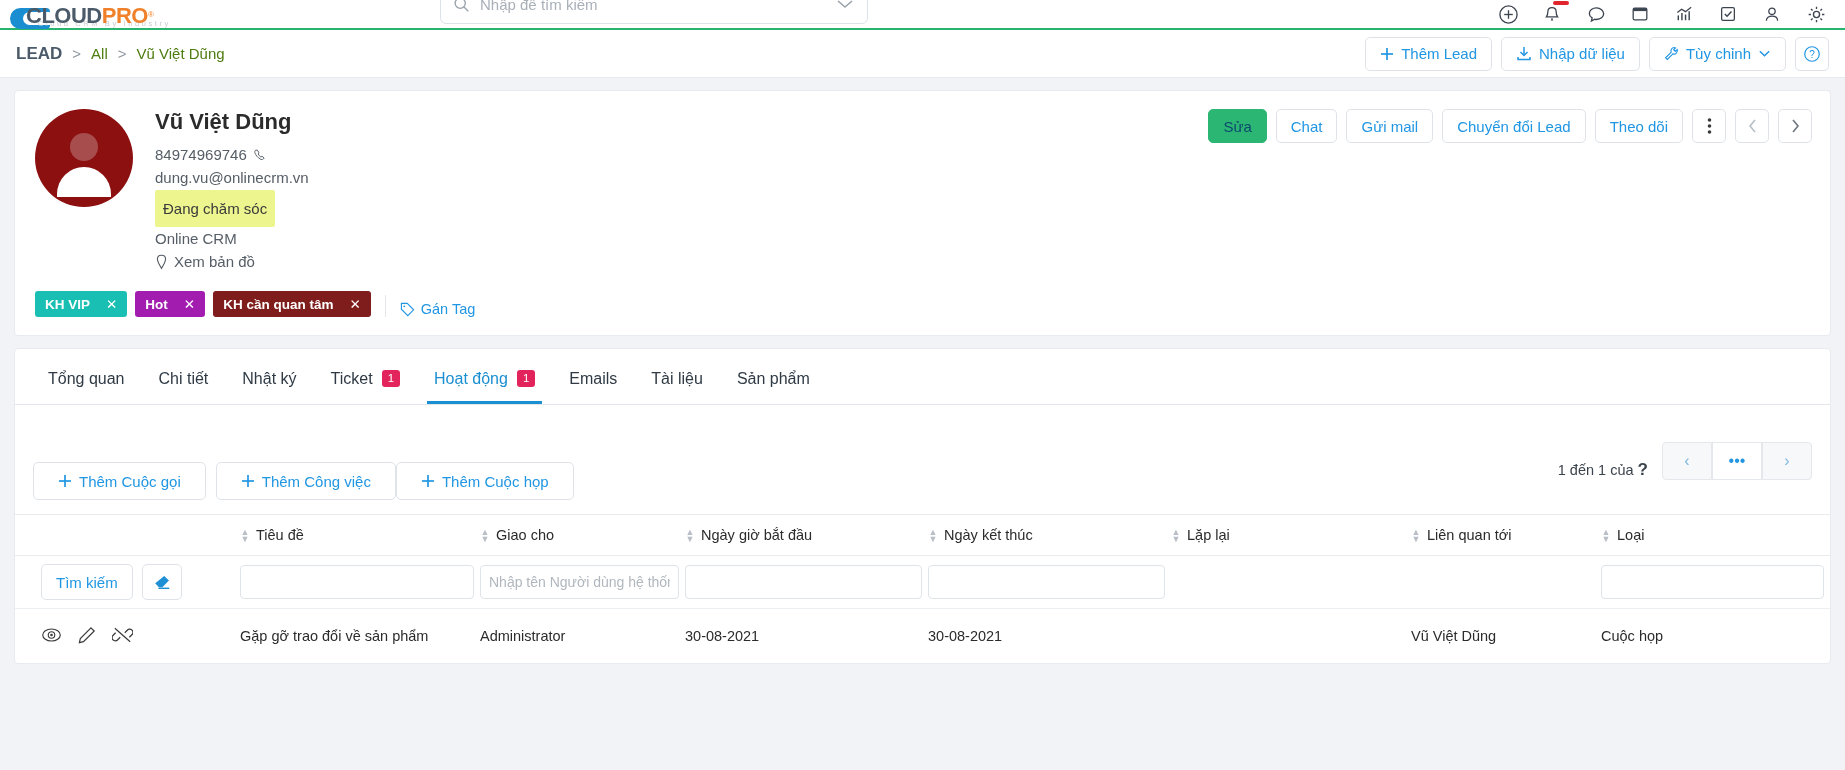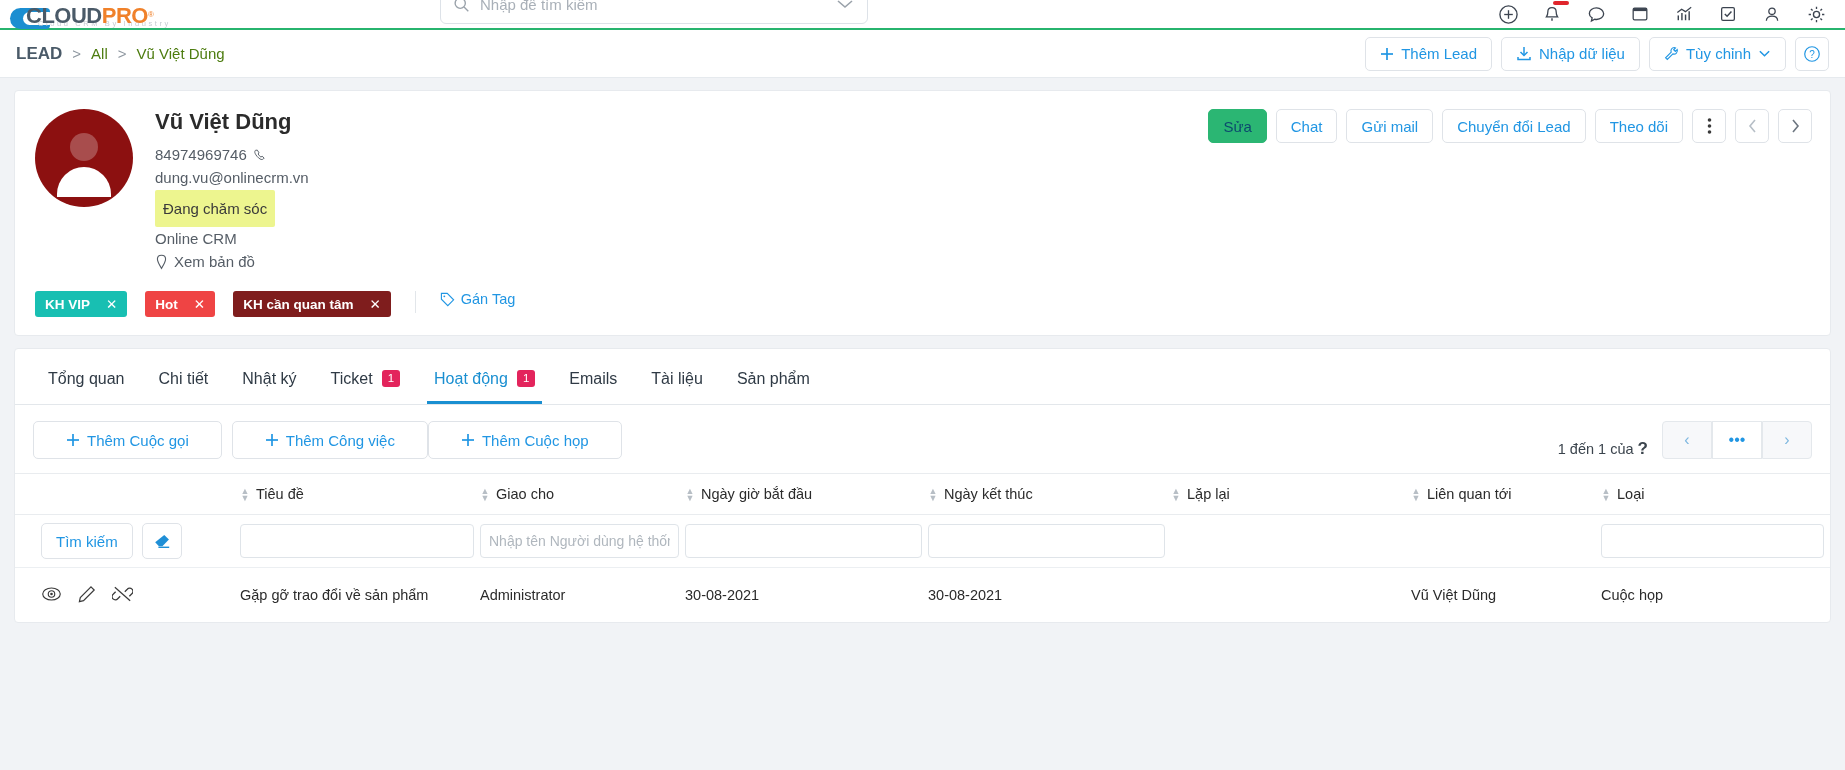--- a/index.html
+++ b/index.html
@@ -87,21 +87,21 @@
   .pinfo { margin-left: 22px; }
   .pname { font-size: 22px; font-weight: bold; color: #2b2b2b; margin: 0 0 8px 0; }
   .pline { font-size: 15px; color: #555d66; line-height: 1.55; display: flex; align-items: center; gap: 6px; }
   .hl { background: #edf58f; padding: 7px 8px; border-radius: 2px; display: inline-block; color: #3a3a3a; }
   .maplink { color: #555d66; }
 
   .pactions { position: absolute; right: 18px; top: 18px; display: flex; gap: 9px; }
   .btn-green { background: #2bb673; border-color: #2bb673; color: #0c4a6e; }
   .btn-ghost { color: #9aa3ac; }
 
-  .tags { display: flex; align-items: flex-start; gap: 18px; padding: 18px 20px 18px 20px; }
+  .tags { display: flex; align-items: flex-end; gap: 8px; padding: 18px 20px 18px 20px; }
   .tag {
     height: 26px; border-radius: 3px; color: #fff; font-size: 13.5px;
     display: inline-flex; align-items: center; padding: 0 10px; gap: 16px; font-weight: bold;
   }
   .tag .x { font-weight: bold; cursor: pointer; }
   .tagdiv { width: 1px; height: 22px; background: #e2e6ea; margin: 0 6px; }
   .gantag { color: #2196e3; font-size: 14.5px; display: flex; align-items: center; gap: 6px; cursor: pointer; }
 
   
   .tabs { display: flex; align-items: flex-end; padding: 0 16px; height: 56px; border-bottom: 1px solid #e3e7eb; }
@@ -111,21 +111,21 @@
     align-content: flex-end; padding-top: 18px;
   }
   .tab.active { color: #1a8fd1; }
   .tab.active::after {
     content: ""; position: absolute; left: 10px; right: 10px; bottom: 0; height: 3px; background: #1a8fd1;
   }
   .badge { background: #e3245c; color: #fff; font-size: 11.5px; border-radius: 3px; padding: 2px 6px; line-height: 1.1; }
 
   
   .acttoolbar { display: flex; align-items: center; padding: 16px 18px 14px 18px; }
-  .acttoolbar .btn { height: 38px; font-size: 15px; padding: 0 32px; }
+  .acttoolbar .btn { height: 38px; font-size: 15px; padding: 0 24px; margin-top: 41px; }
   .acttoolbar .spacer { margin-left: auto; display: flex; align-items: flex-end; gap: 14px; }
   .pagetext { font-size: 14.5px; color: #3b444d; }
   .pagetext b { font-size: 17px; }
   .pagerow { display: flex; }
   .pgbtn {
     width: 50px; height: 38px; border: 1px solid #e4e8ec; background: #f7f8fa;
     display: flex; align-items: center; justify-content: center; color: #7fb8e0; cursor: pointer;
   }
   .pgbtn.mid { background: #fff; color: #2196e3; }
   .pgbtn:first-child { border-radius: 4px 0 0 4px; }
@@ -343,21 +343,21 @@
             </svg>
         </div>
       </div>
     </div>
 
     <div class="tags">
       <div class="tag" style="background:#18bfb2">
         <span>KH VIP</span>
         <span class="x">✕</span>
       </div>
-      <div class="tag" style="background:#ef4444">
+      <div class="tag" style="background:#a21caf">
         <span>Hot</span>
         <span class="x">✕</span>
       </div>
       <div class="tag" style="background:#7f1d1d">
         <span>KH cần quan tâm</span>
         <span class="x">✕</span>
       </div>
       <div class="tagdiv"></div>
       <div class="gantag">
         <svg width="15" height="15" viewBox="0 0 16 16">

